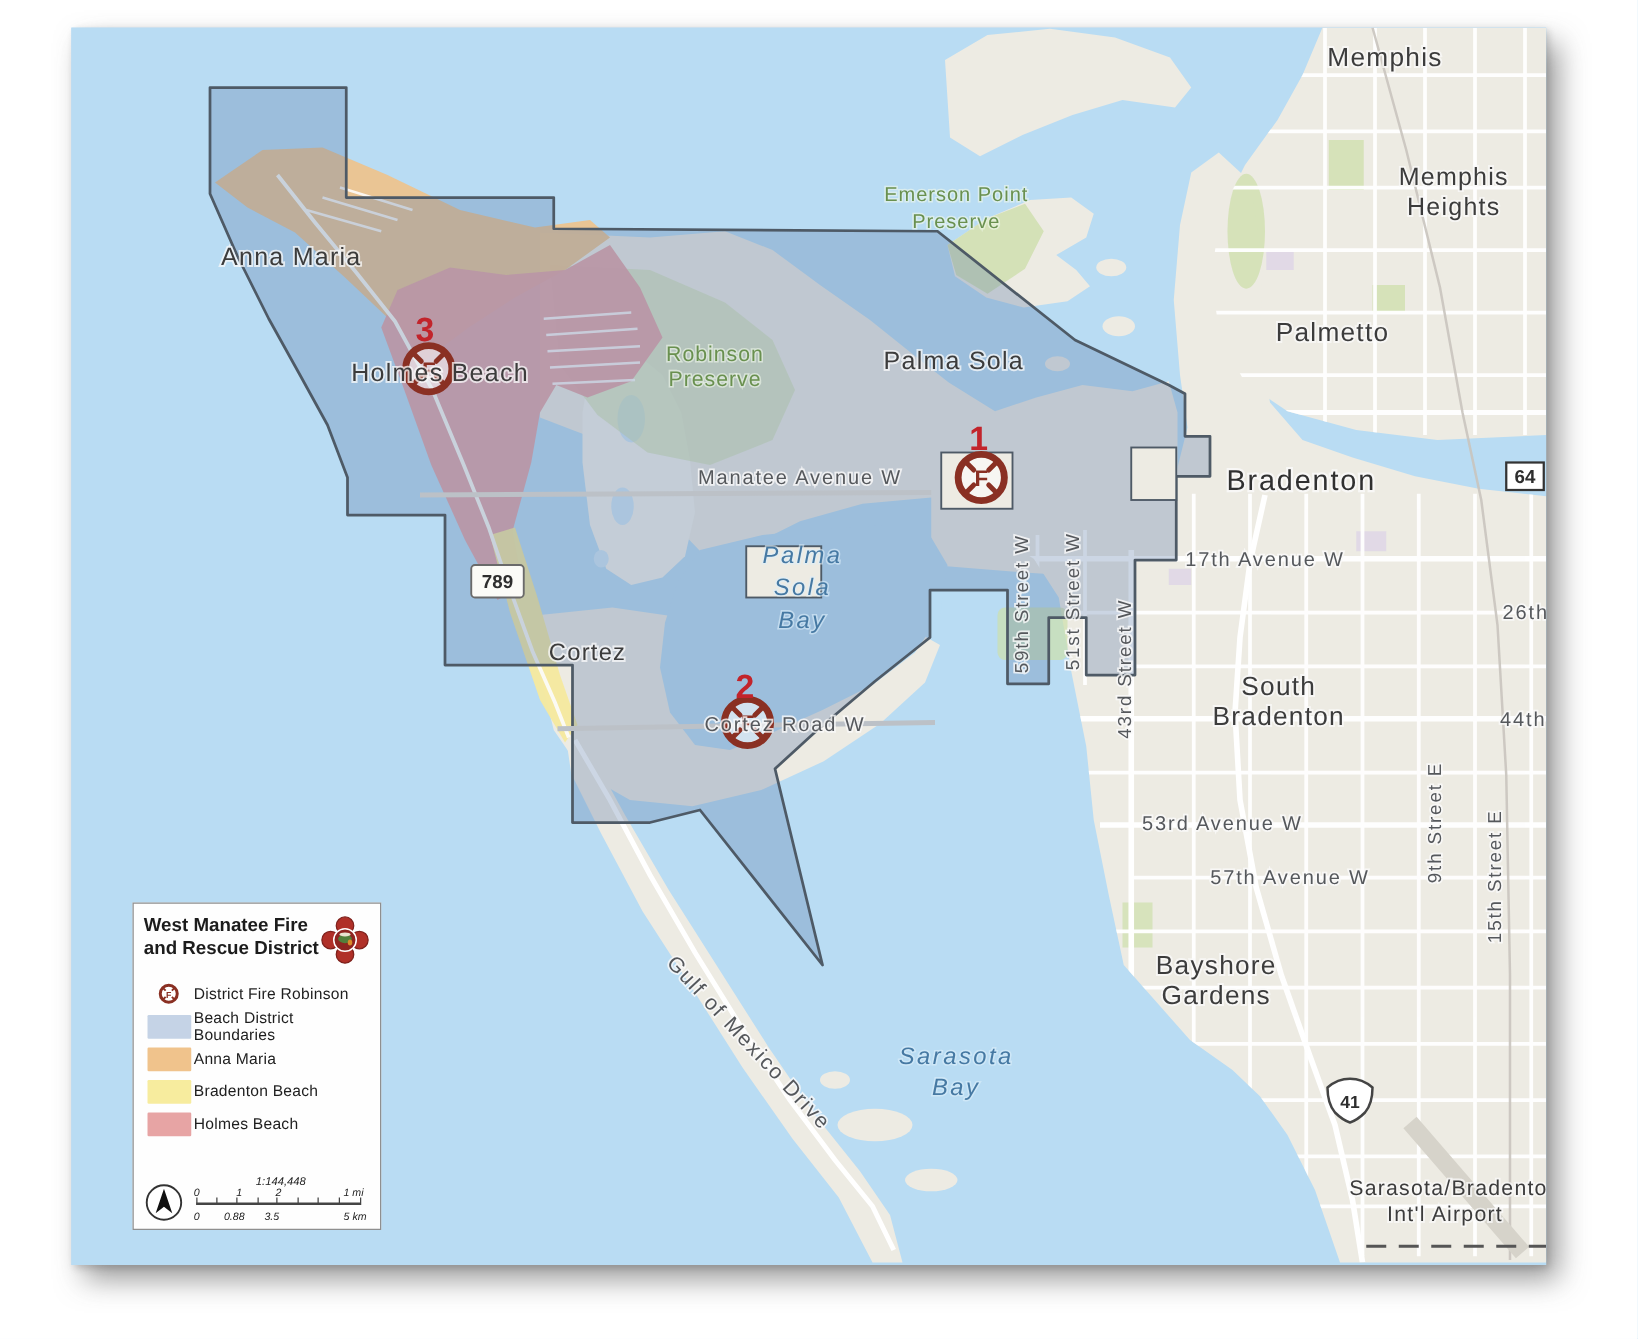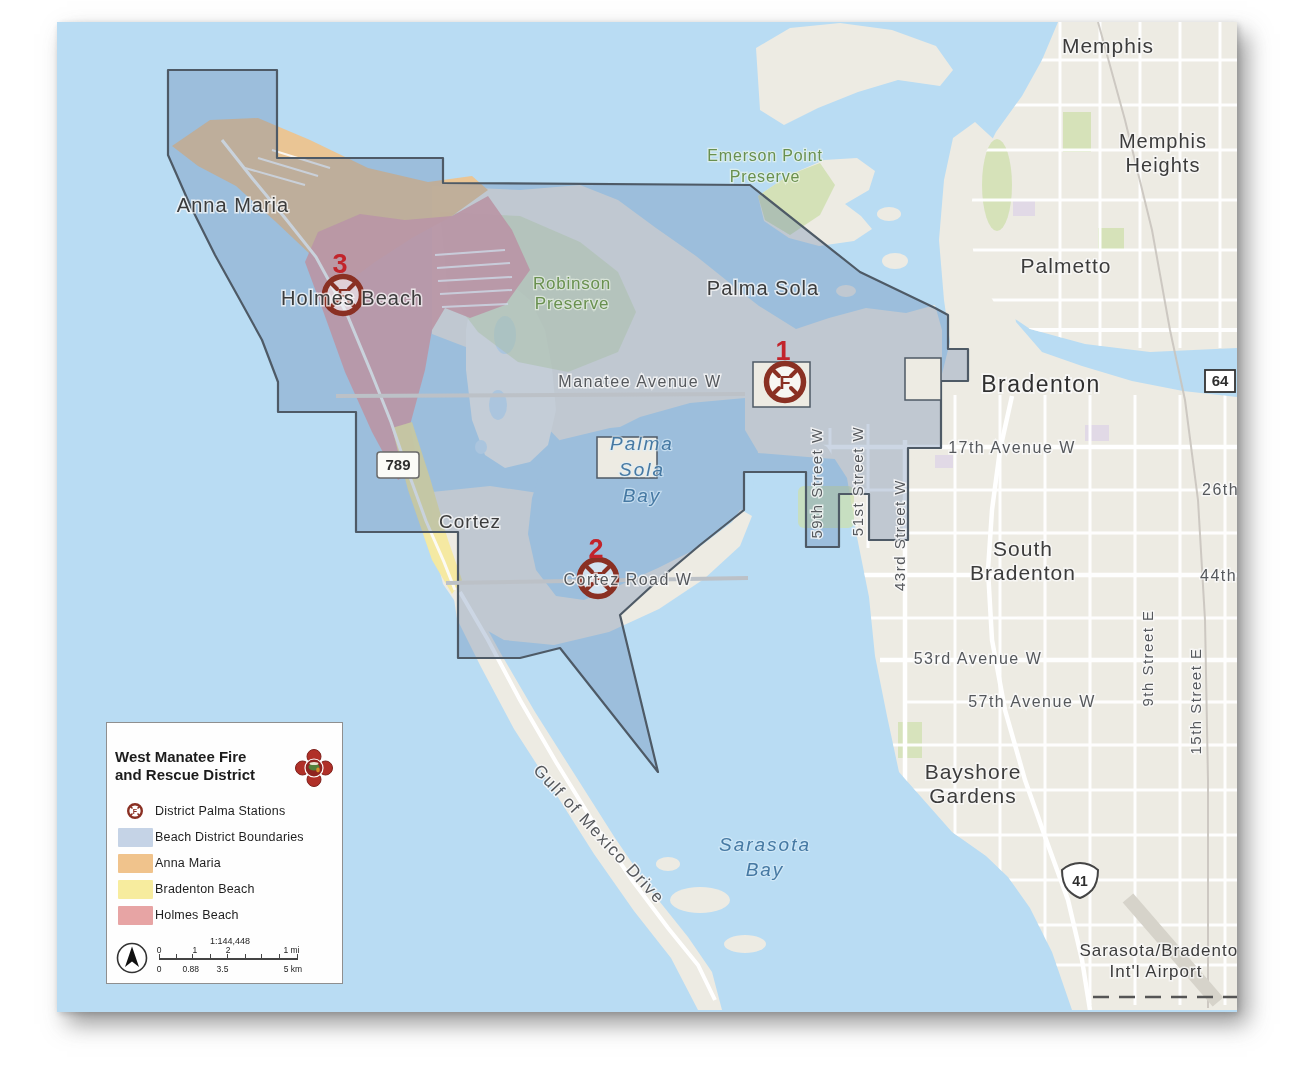--- a/index.html
+++ b/index.html
@@ -14,34 +14,34 @@
   .city{fill:#3c3c3c;letter-spacing:1px;paint-order:stroke;stroke:rgba(250,250,250,.75);stroke-width:3px;}
   .city-big{fill:#303030;letter-spacing:1.5px;paint-order:stroke;stroke:rgba(250,250,250,.8);stroke-width:3.5px;}
   .wtr{fill:#4679a3;font-style:italic;letter-spacing:2px;paint-order:stroke;stroke:rgba(220,238,250,.6);stroke-width:2.5px;}
   .prsv{fill:#69904f;letter-spacing:.8px;paint-order:stroke;stroke:rgba(240,248,235,.6);stroke-width:2.5px;}
   .road{fill:#55585c;letter-spacing:1.5px;paint-order:stroke;stroke:rgba(250,250,250,.8);stroke-width:2.8px;}
   .shieldtxt{fill:#2e2e2e;font-weight:bold;}
   .stnum{fill:#c2242b;font-weight:bold;}
   .stf{fill:#8a3023;font-weight:bold;}
 
   
-  .legend{position:absolute;left:106px;top:722px;width:237px;height:262px;background:#fefefe;
-          border:1.5px solid #8f8f8f;box-sizing:border-box;padding:25px 8px 6px 8px;z-index:5;}
+  .legend{position:absolute;left:106px;top:722px;width:199px;height:262px;background:#fefefe;
+          border:1.5px solid #8f8f8f;box-sizing:border-box;padding:9px 8px 6px 8px;z-index:5;}
   .lg-head{display:flex;justify-content:space-between;align-items:flex-start;}
   .lg-title{font-size:15px;font-weight:700;color:#1c1c1c;line-height:1.2;}
   .lg-rows{margin-top:10px;}
   .lg-row{display:flex;align-items:center;height:26px;}
   .lg-ic{width:40px;display:flex;justify-content:center;align-items:center;flex:0 0 40px;}
   .lg-sw{width:35px;height:19px;border-radius:1px;}
   .sw-district{background:#c5d3e6;}
   .sw-anna{background:#f0c38c;}
   .sw-brad{background:#f7ec9e;}
   .sw-holmes{background:#e7a4a4;}
   .lg-label{font-size:12.5px;color:#1e1e1e;letter-spacing:.2px;}
-  .lg-scale{display:flex;align-items:center;margin-top:8px;}
+  .lg-scale{display:flex;align-items:center;margin-top:28px;font-style:italic;}
   .scale-right{position:relative;width:150px;height:44px;margin-left:6px;}
   .ratio{position:absolute;left:0;top:0;width:100%;text-align:center;font-size:9px;color:#222;}
   .bar{position:absolute;left:4px;right:8px;top:22px;height:2px;background:#444;}
   .tick{position:absolute;top:-4px;width:1px;height:6px;background:#444;}
   .mi-l{position:absolute;top:-13px;font-size:8.5px;color:#222;transform:translateX(-50%);white-space:nowrap;}
   .km-l{position:absolute;top:6px;font-size:8.5px;color:#222;transform:translateX(-50%);white-space:nowrap;}
 </style>
 </head>
 <body>
 
@@ -299,21 +299,21 @@
         <span class="lg-ic">
           <svg width="18" height="18" viewBox="0 0 18 18">
             <circle cx="9" cy="9" r="6.8" fill="#ffffff" stroke="#8a3023" stroke-width="2.4"></circle>
             <line x1="4.5" y1="4.5" x2="6.5" y2="6.5" stroke="#8a3023" stroke-width="1.6"></line>
             <line x1="13.5" y1="4.5" x2="11.5" y2="6.5" stroke="#8a3023" stroke-width="1.6"></line>
             <line x1="4.5" y1="13.5" x2="6.5" y2="11.5" stroke="#8a3023" stroke-width="1.6"></line>
             <line x1="13.5" y1="13.5" x2="11.5" y2="11.5" stroke="#8a3023" stroke-width="1.6"></line>
             <text x="9" y="12" font-size="7" text-anchor="middle" fill="#8a3023" font-weight="bold">F</text>
           </svg>
         </span>
-        <span class="lg-label">District Palma Stations</span>
+        <span class="lg-label">District Fire Robinson</span>
       </div>
       <div class="lg-row">
         <span class="lg-ic">
             <span class="lg-sw sw-district"></span>
           </span>
         <span class="lg-label">Beach District Boundaries</span>
       </div>
       <div class="lg-row">
         <span class="lg-ic">
             <span class="lg-sw sw-anna"></span>

